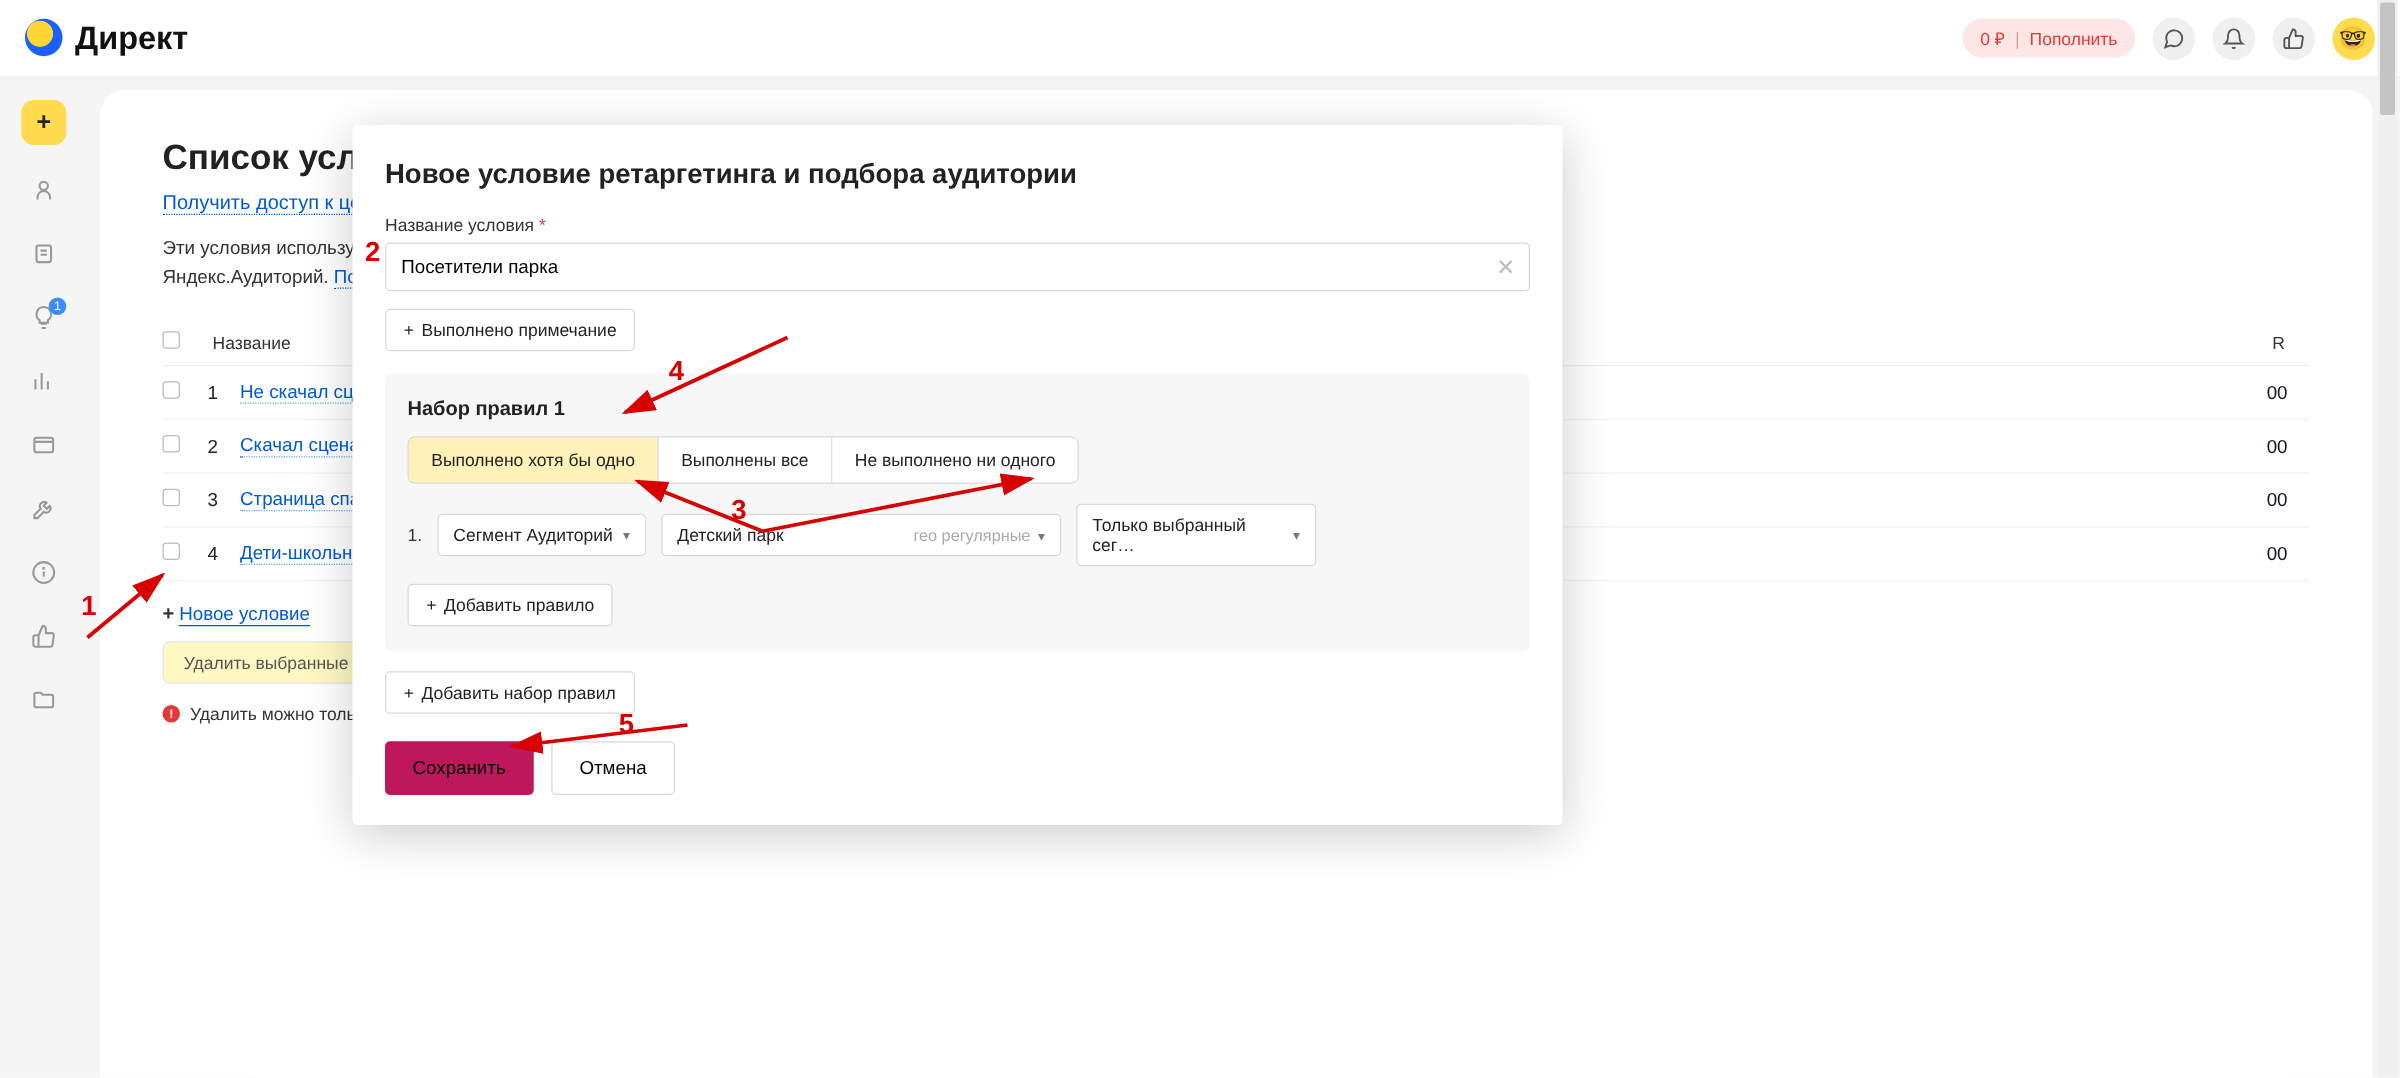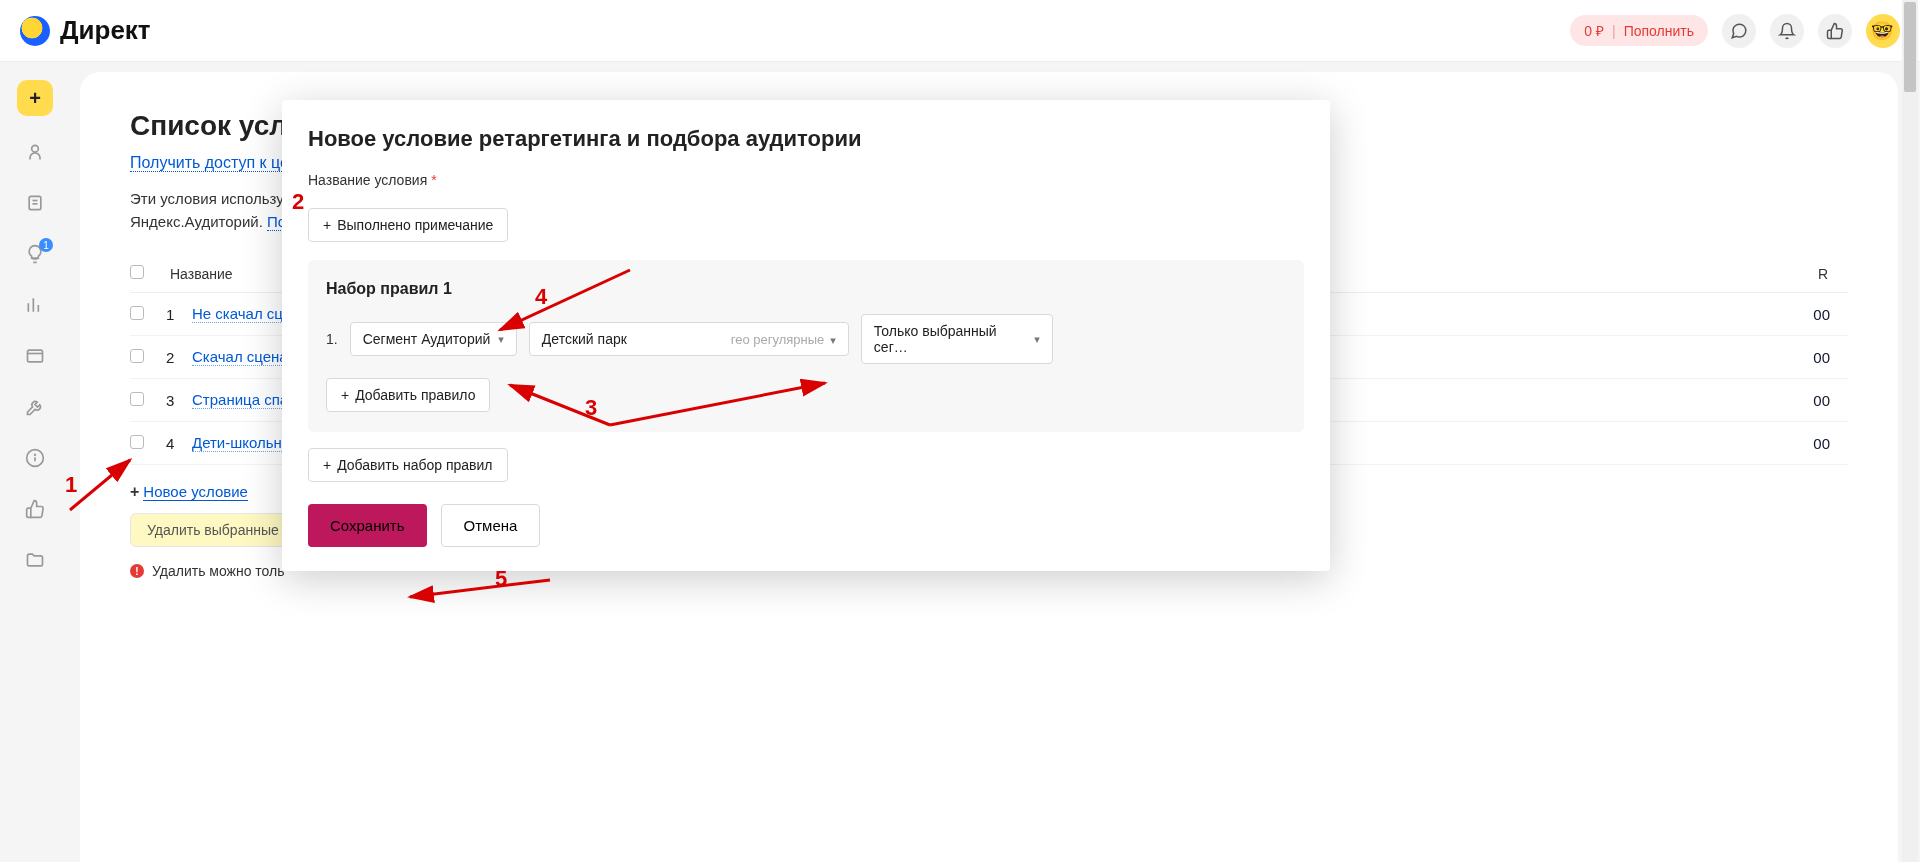--- a/index.html
+++ b/index.html
@@ -1,20 +1,20 @@
 <!DOCTYPE html>
 <html><head>
 <meta charset="utf-8">
 <style>
 * { box-sizing: border-box; margin: 0; padding: 0; }
 body { font-family: Arial, Helvetica, sans-serif; background: #f5f5f5; color: #222; overflow: hidden; width: 1920px; height: 862px; position: relative; }
 
 
 .header { position: absolute; top:0; left:0; right:0; height:62px; background:#fff; display:flex; align-items:center; padding:0 20px; border-bottom:1px solid #eee; }
-.logo-wrap { display:flex; align-items:flex-end; gap:10px; }
+.logo-wrap { display:flex; align-items:flex-start; gap:10px; }
 .logo-circle { width:30px; height:30px; border-radius:50%; background: radial-gradient(circle at 40% 40%, #ffd633 40%, #1a5fff 42%); position:relative; }
 .logo-text { font-size:26px; font-weight:700; color:#111; }
 .header-right { margin-left:auto; display:flex; align-items:center; gap:14px; }
 .balance-pill { background:#ffe6e6; color:#e53935; border-radius:16px; padding:6px 14px; font-size:14px; display:flex; align-items:center; gap:8px; font-weight:500; }
 .balance-pill .sep { color:#e5a3a3; }
 .icon-btn { width:34px; height:34px; border-radius:50%; background:#f0f0f0; display:flex; align-items:center; justify-content:center; color:#555; cursor:pointer; }
 .avatar { width:34px; height:34px; border-radius:50%; background:#ffdb4d; display:flex; align-items:center; justify-content:center; font-size:18px; }
 
 
 .rail { position:absolute; left:0; top:62px; bottom:0; width:70px; background:#f5f5f5; display:flex; flex-direction:column; align-items:center; padding-top:18px; gap:26px; }
@@ -38,21 +38,21 @@
 .row .ctr-val { margin-left:auto; padding-right:18px; color:#0f172a; }
 .chk-box { width:14px; height:14px; border:1px solid #bbb; border-radius:3px; display:inline-block; }
 .new-cond { margin-top:18px; display:flex; align-items:center; gap:4px; color:#0059d6; font-size:15px; cursor:pointer; }
 .new-cond .plus { color:#333; font-weight:700; font-size:16px; }
 .new-cond span.lbl { border-bottom:1px solid #0059d6; }
 .del-btn { margin-top:12px; padding:8px 16px; background:#fef9c3; border:1px solid #e5e5e5; border-radius:6px; color:#555; font-size:14px; cursor:pointer; display:inline-block;text-align:right; }
 .del-note { margin-top:16px; font-size:14px; color:#333; display:flex; align-items:center; gap:8px; }
 .err-dot { width:14px; height:14px; border-radius:50%; background:#e53935; color:#fff; font-size:10px; display:flex; align-items:center; justify-content:center; font-weight:700; }
 
 
-.modal { position:absolute; left:282px; top:100px; width:1048px; background:#fff; border-radius:4px; box-shadow:0 8px 40px rgba(0,0,0,0.2); padding:26px 26px 24px; z-index:10; }
+.modal { position:absolute; left:282px; top:100px; width:968px; background:#fff; border-radius:4px; box-shadow:0 8px 40px rgba(0,0,0,0.2); padding:26px 26px 24px; z-index:10; }
 .modal h2 { font-size:22px; font-weight:700; margin-bottom:20px; }
 .field-label { font-size:14px; color:#333; margin-bottom:6px; }
 .req { color:#e53935; }
 .input-wrap { position:relative; }
 .text-input { width:100%; border:1px solid #d9d9d9; border-radius:4px; padding:10px 36px 10px 12px; font-size:15px; }
 .clear-x { position:absolute; right:12px; top:50%; transform:translateY(-50%); color:#bbb; font-size:18px; cursor:pointer; }
 .btn-outline { display:inline-flex; align-items:center; gap:6px; border:1px solid #d9d9d9; background:#fff; border-radius:4px; padding:8px 14px; font-size:14px; cursor:pointer; margin-top:14px; }
 .ruleset { background:#f7f7f7; border-radius:6px; padding:20px 18px; margin-top:18px; }
 .ruleset-title { font-weight:700; font-size:16px; margin-bottom:12px; }
 .seg-group { display:flex; border:1px solid #d9d9d9; border-radius:6px; overflow:hidden; width:fit-content; }
@@ -228,28 +228,37 @@
     <span>Удалить можно толь</span>
   </div>
 </div>
 
 <div class="modal">
   <h2>Новое условие ретаргетинга и подбора аудитории</h2>
 
   <div class="field-label">
     <span>Название условия</span> <span class="req">*</span>
   </div>
+  <div class="input-wrap">
+    <input class="text-input" value="Посетители парка" style="">
+    <span class="clear-x">✕</span>
+  </div>
 
   <div class="btn-outline">
     <span>+</span>
     <span>Выполнено примечание</span>
   </div>
 
   <div class="ruleset">
     <div class="ruleset-title">Набор правил 1</div>
+    <div class="seg-group">
+      <div class="seg active">Выполнено хотя бы одно</div>
+      <div class="seg">Выполнены все</div>
+      <div class="seg">Не выполнено ни одного</div>
+    </div>
 
     <div class="rule-row">
       <span class="rule-num">1.</span>
       <div class="dd">
         <span>Сегмент Аудиторий</span>
         <span class="chev">▾</span>
       </div>
       <div class="dd dd-wide">
         <span>Детский парк</span>
         <span class="hint">

